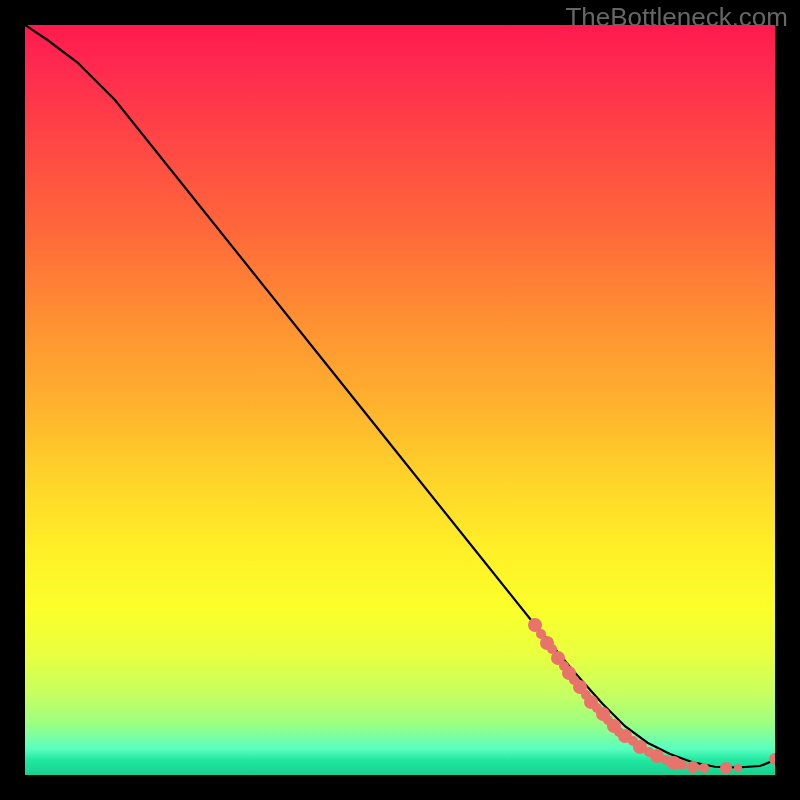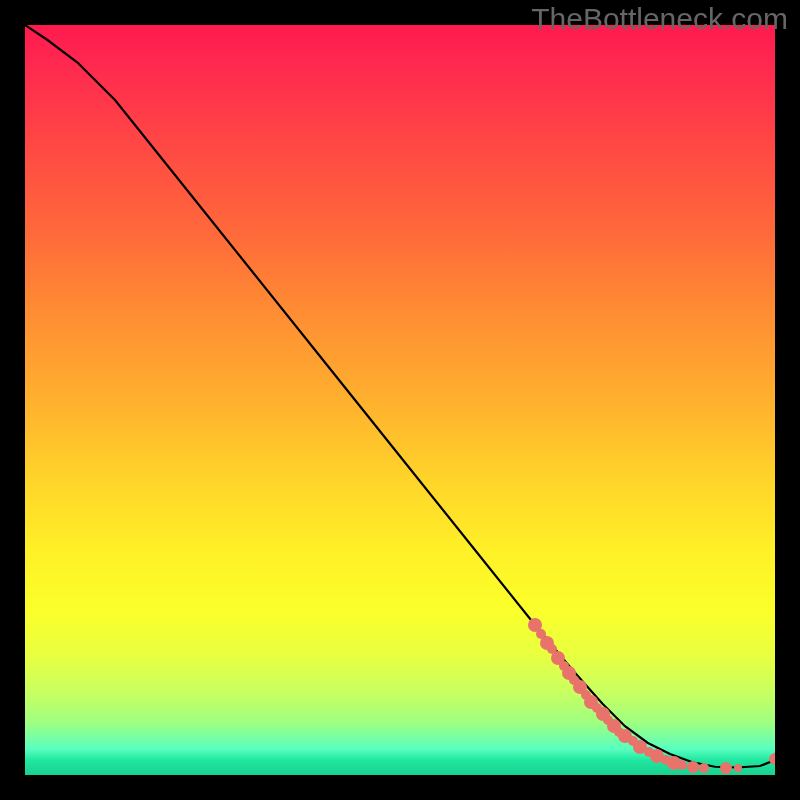--- a/index.html
+++ b/index.html
@@ -8,21 +8,21 @@
     height: 800px;
     background: #000;
     position: relative;
     font-family: Arial, sans-serif;
   }
   .watermark {
     position: absolute;
     top: 2px;
     right: 12px;
     color: #666;
-    font-size: 30px;
+    font-size: 26px;
     font-weight: normal;
     z-index: 10;
   }
   .plot-area {
     position: absolute;
     left: 25px;
     top: 25px;
     width: 750px;
     height: 750px;
     overflow: hidden;

